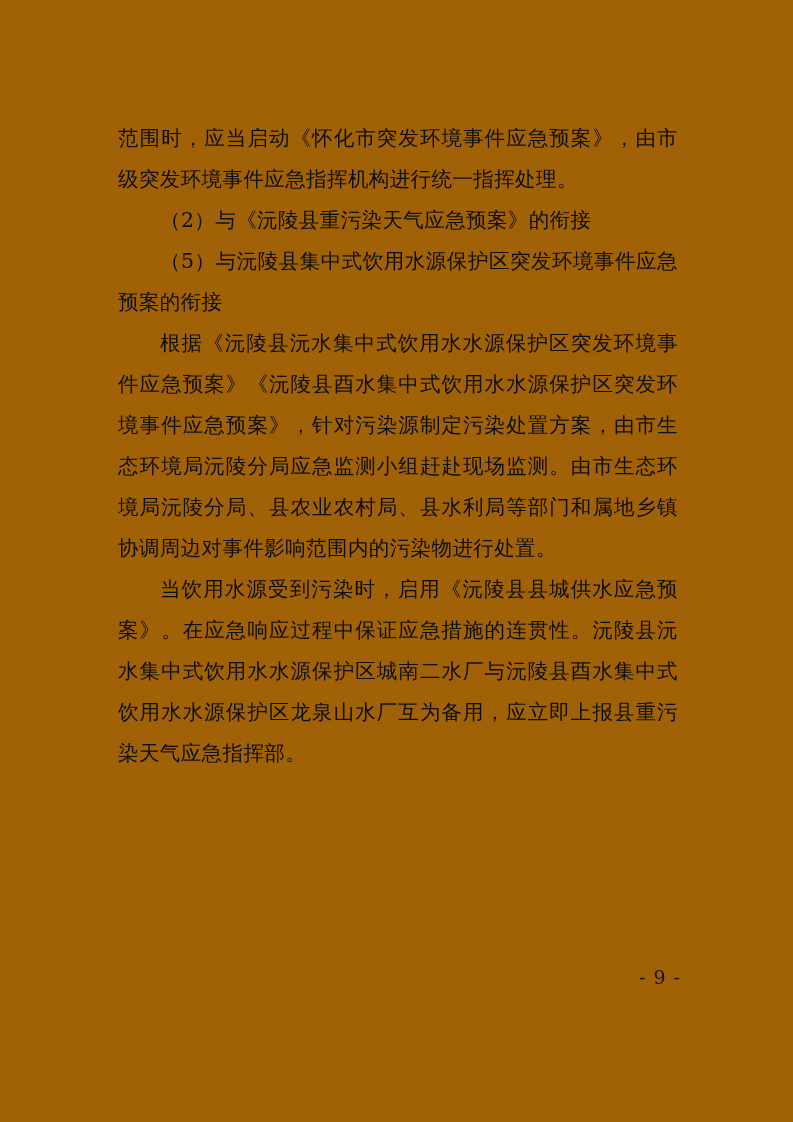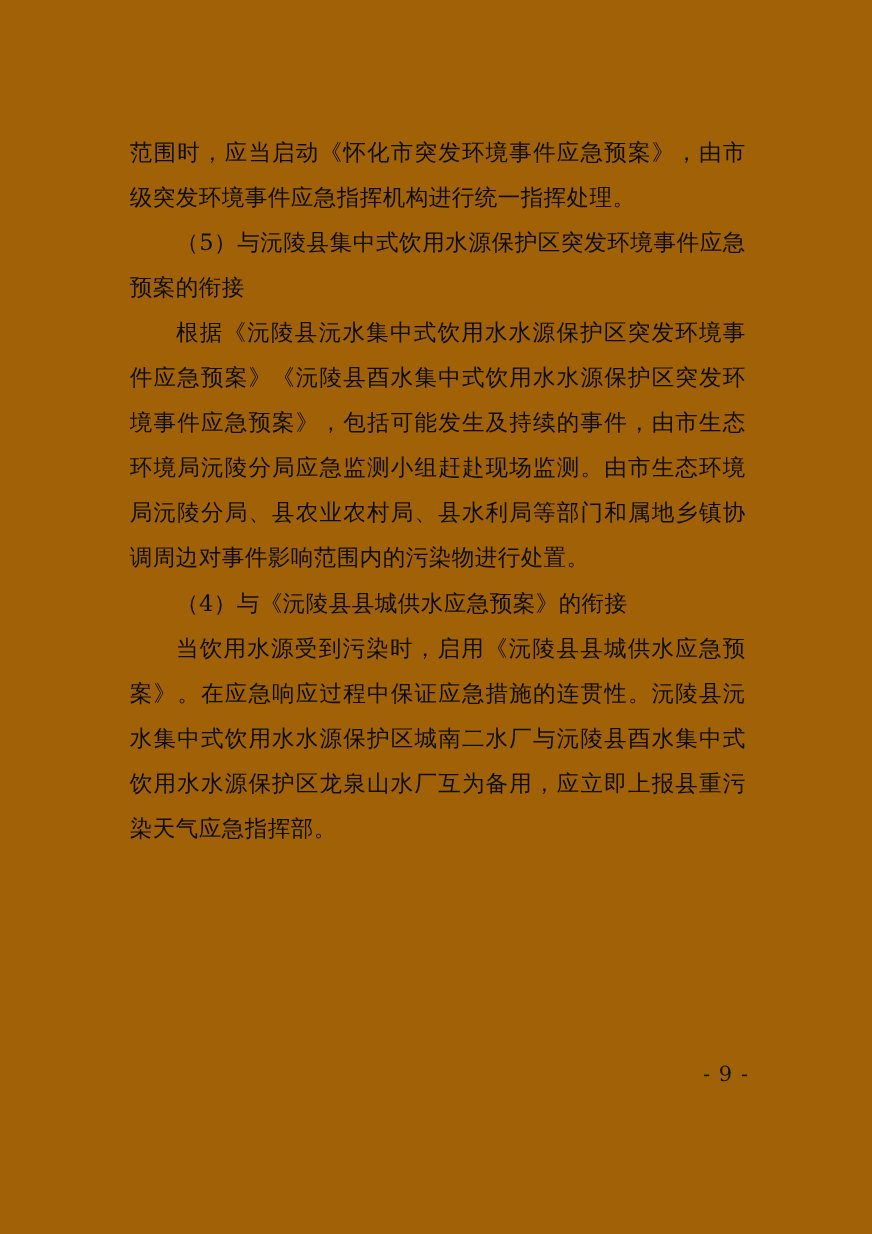--- a/index.html
+++ b/index.html
@@ -50,19 +50,19 @@
     color: #101010;
     font-family: "DejaVu Serif", "Liberation Serif", serif;
   }
 </style>
 </head>
 <body>
 
 <div class="page">
   <div class="content">
     <p class="para">范围时，应当启动《怀化市突发环境事件应急预案》，由市级突发环境事件应急指挥机构进行统一指挥处理。</p>
+    <p class="para indent">（2）与《沅陵县重污染天气应急预案》的衔接</p>
     <p class="para indent">（5）与沅陵县集中式饮用水源保护区突发环境事件应急预案的衔接</p>
-    <p class="para indent">根据《沅陵县沅水集中式饮用水水源保护区突发环境事件应急预案》《沅陵县酉水集中式饮用水水源保护区突发环境事件应急预案》，包括可能发生及持续的事件，由市生态环境局沅陵分局应急监测小组赶赴现场监测。由市生态环境局沅陵分局、县农业农村局、县水利局等部门和属地乡镇协调周边对事件影响范围内的污染物进行处置。</p>
-    <p class="para indent">（4）与《沅陵县县城供水应急预案》的衔接</p>
+    <p class="para indent">根据《沅陵县沅水集中式饮用水水源保护区突发环境事件应急预案》《沅陵县酉水集中式饮用水水源保护区突发环境事件应急预案》，针对污染源制定污染处置方案，由市生态环境局沅陵分局应急监测小组赶赴现场监测。由市生态环境局沅陵分局、县农业农村局、县水利局等部门和属地乡镇协调周边对事件影响范围内的污染物进行处置。</p>
     <p class="para indent">当饮用水源受到污染时，启用《沅陵县县城供水应急预案》。在应急响应过程中保证应急措施的连贯性。沅陵县沅水集中式饮用水水源保护区城南二水厂与沅陵县酉水集中式饮用水水源保护区龙泉山水厂互为备用，应立即上报县重污染天气应急指挥部。</p>
   </div>
   <div class="page-number">- 9 -</div>
 </div>
 
 </body></html>

